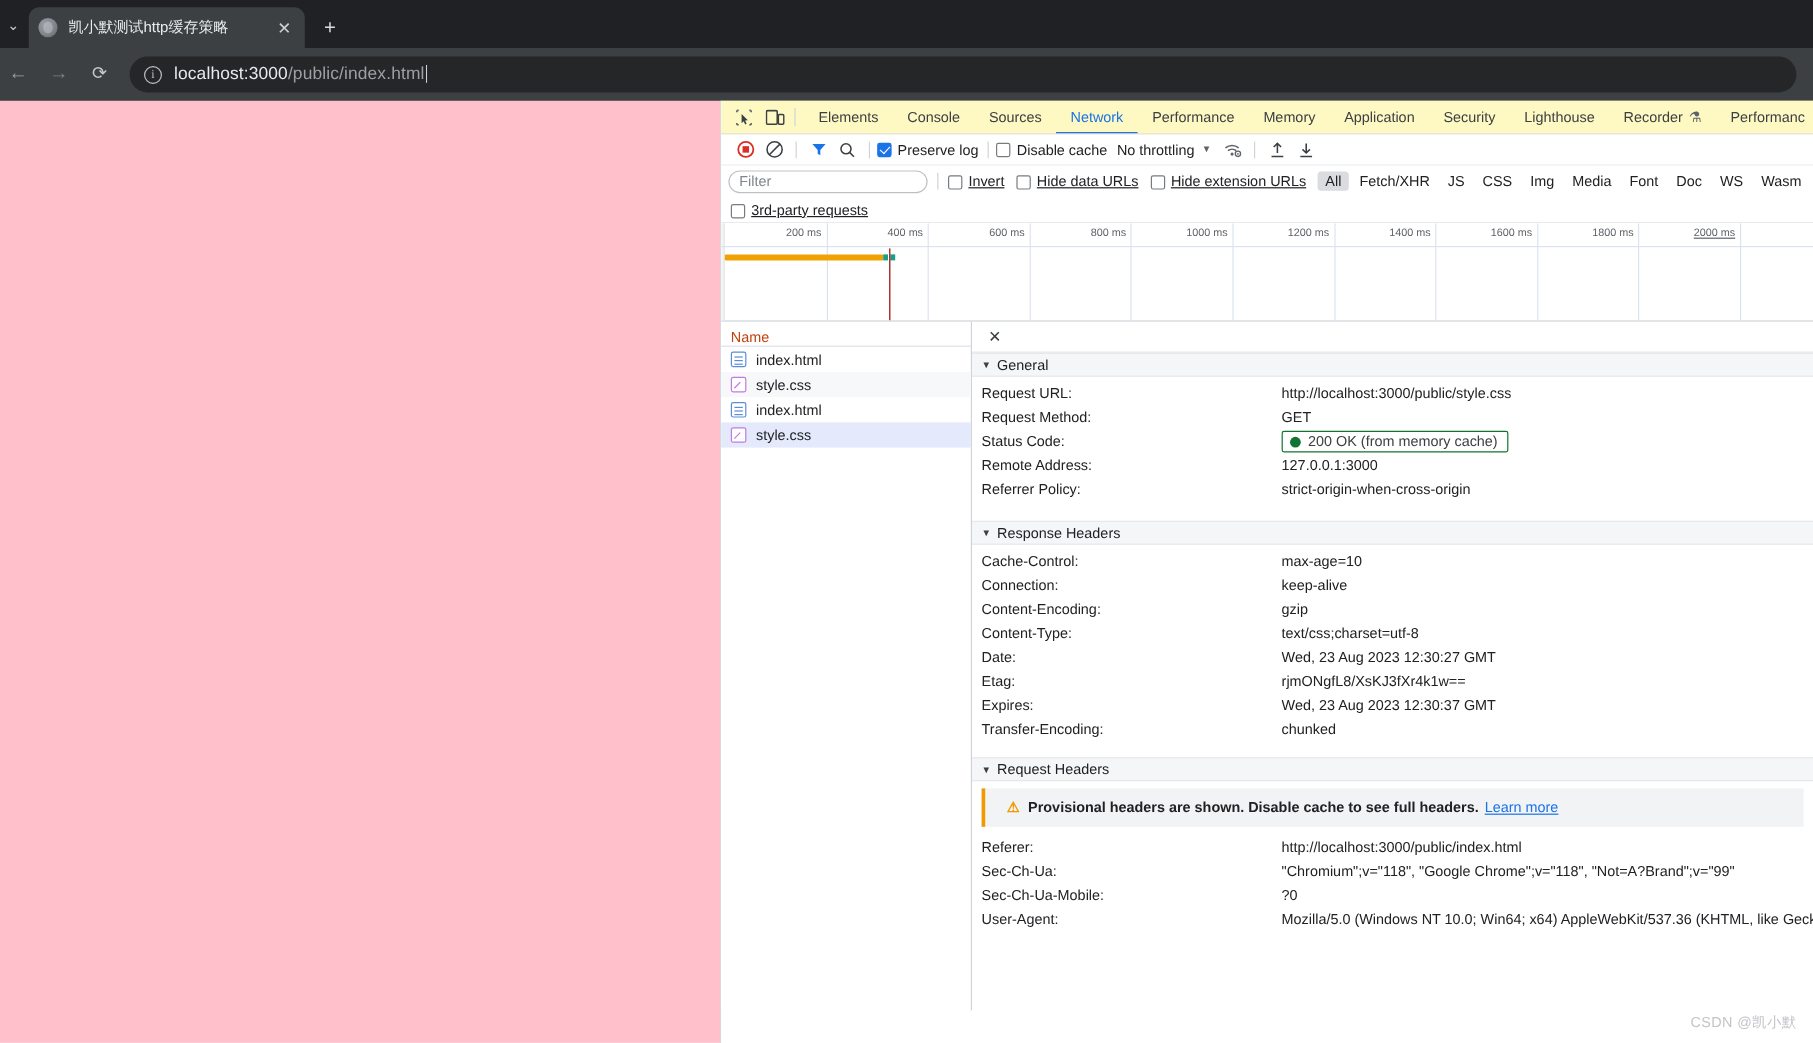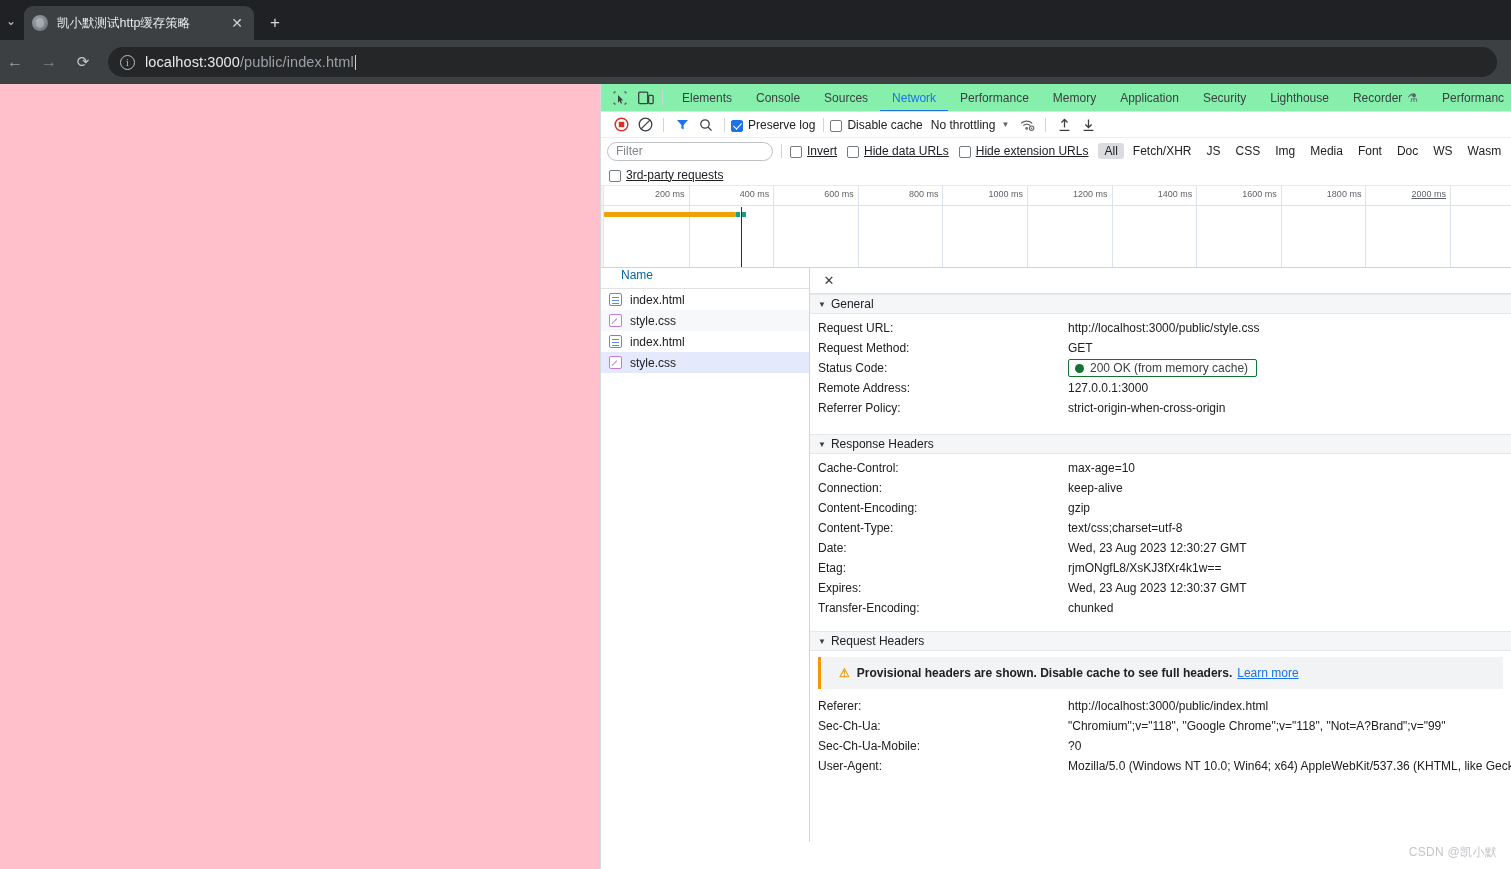--- a/index.html
+++ b/index.html
@@ -90,21 +90,21 @@
 
   
   #devtools {
     position: absolute; left: 601px; top: 84px; width: 910px; height: 785px;
     background: #ffffff; font-size: 12px; color: #202124;
   }
 
   
   .dt-tabbar {
     height: 28px; display: flex; align-items: stretch;
-    border-bottom: 1px solid #e0e0e0; background: #86efac;
+    border-bottom: 1px solid #e0e0e0; background: #fef9c3;
     white-space: nowrap; overflow: hidden;
   }
   .dt-icon-btn {
     width: 26px; display: flex; align-items: center; justify-content: center;
     flex: 0 0 auto;
   }
   .dt-icon-btn:first-child { margin-left: 6px; }
   .dt-tabsep {
     width: 1px; background: #cfd3d7; margin: 6px 7px 6px 3px; flex: 0 0 auto;
   }
@@ -117,21 +117,21 @@
   .dt-tab .beaker { margin-left: 5px; font-size: 12px; color: #5f6368; }
 
   
   .dt-actionbar {
     height: 26px; display: flex; align-items: center; gap: 0;
     border-bottom: 1px solid #eceef0; padding-left: 8px;
   }
   .ab-icon { width: 24px; height: 22px; display: flex; align-items: center; justify-content: center; }
   .ab-sep { width: 1px; height: 14px; background: #d0d4d8; margin: 0 6px; flex: 0 0 auto; }
   .ab-check {
-    display: flex; align-items: flex-end; font-size: 12px; color: #202124;
+    display: flex; align-items: center; font-size: 12px; color: #202124;
     margin-right: 2px;
   }
   .cbox {
     width: 12px; height: 12px; border: 1px solid #777c81; border-radius: 2px;
     margin-right: 5px; background: #fff; flex: 0 0 auto; position: relative;
   }
   .cbox.checked { background: #1a73e8; border-color: #1a73e8; }
   .cbox.checked::after {
     content: ""; position: absolute; left: 3px; top: 0.5px;
     width: 4px; height: 7px; border: solid #fff;
@@ -190,22 +190,22 @@
   .ov-dot { position: absolute; width: 4px; height: 5px; background: #16a085; }
   .ov-redline { position: absolute; width: 1.4px; background: #990000; }
 
   
   .dt-split { display: flex; height: 574px; }
   .req-list {
     width: 209px; flex: 0 0 auto; border-right: 1px solid #d0d4d8;
     display: flex; flex-direction: column; background: #fff;
   }
   .req-head {
-    height: 21px; display: flex; align-items: flex-start; padding-left: 20px;
-    font-size: 12px; color: #0369a1; border-bottom: 1px solid #e0e2e5;
+    height: 21px; display: flex; align-items: flex-end; padding-left: 8px;
+    font-size: 12px; color: #c2410c; border-bottom: 1px solid #e0e2e5;
   }
   .req-row {
     height: 21px; display: flex; align-items: center; padding-left: 8px;
     font-size: 12px; color: #202124;
   }
   .req-row.zebra { background: #f7f8fa; }
   .req-row.selected { background: #e4eafc; }
   .req-ico {
     width: 13px; height: 13px; border: 1px solid #6b8cd6; border-radius: 2px;
     margin-right: 8px; flex: 0 0 auto; position: relative; background: #fff;

